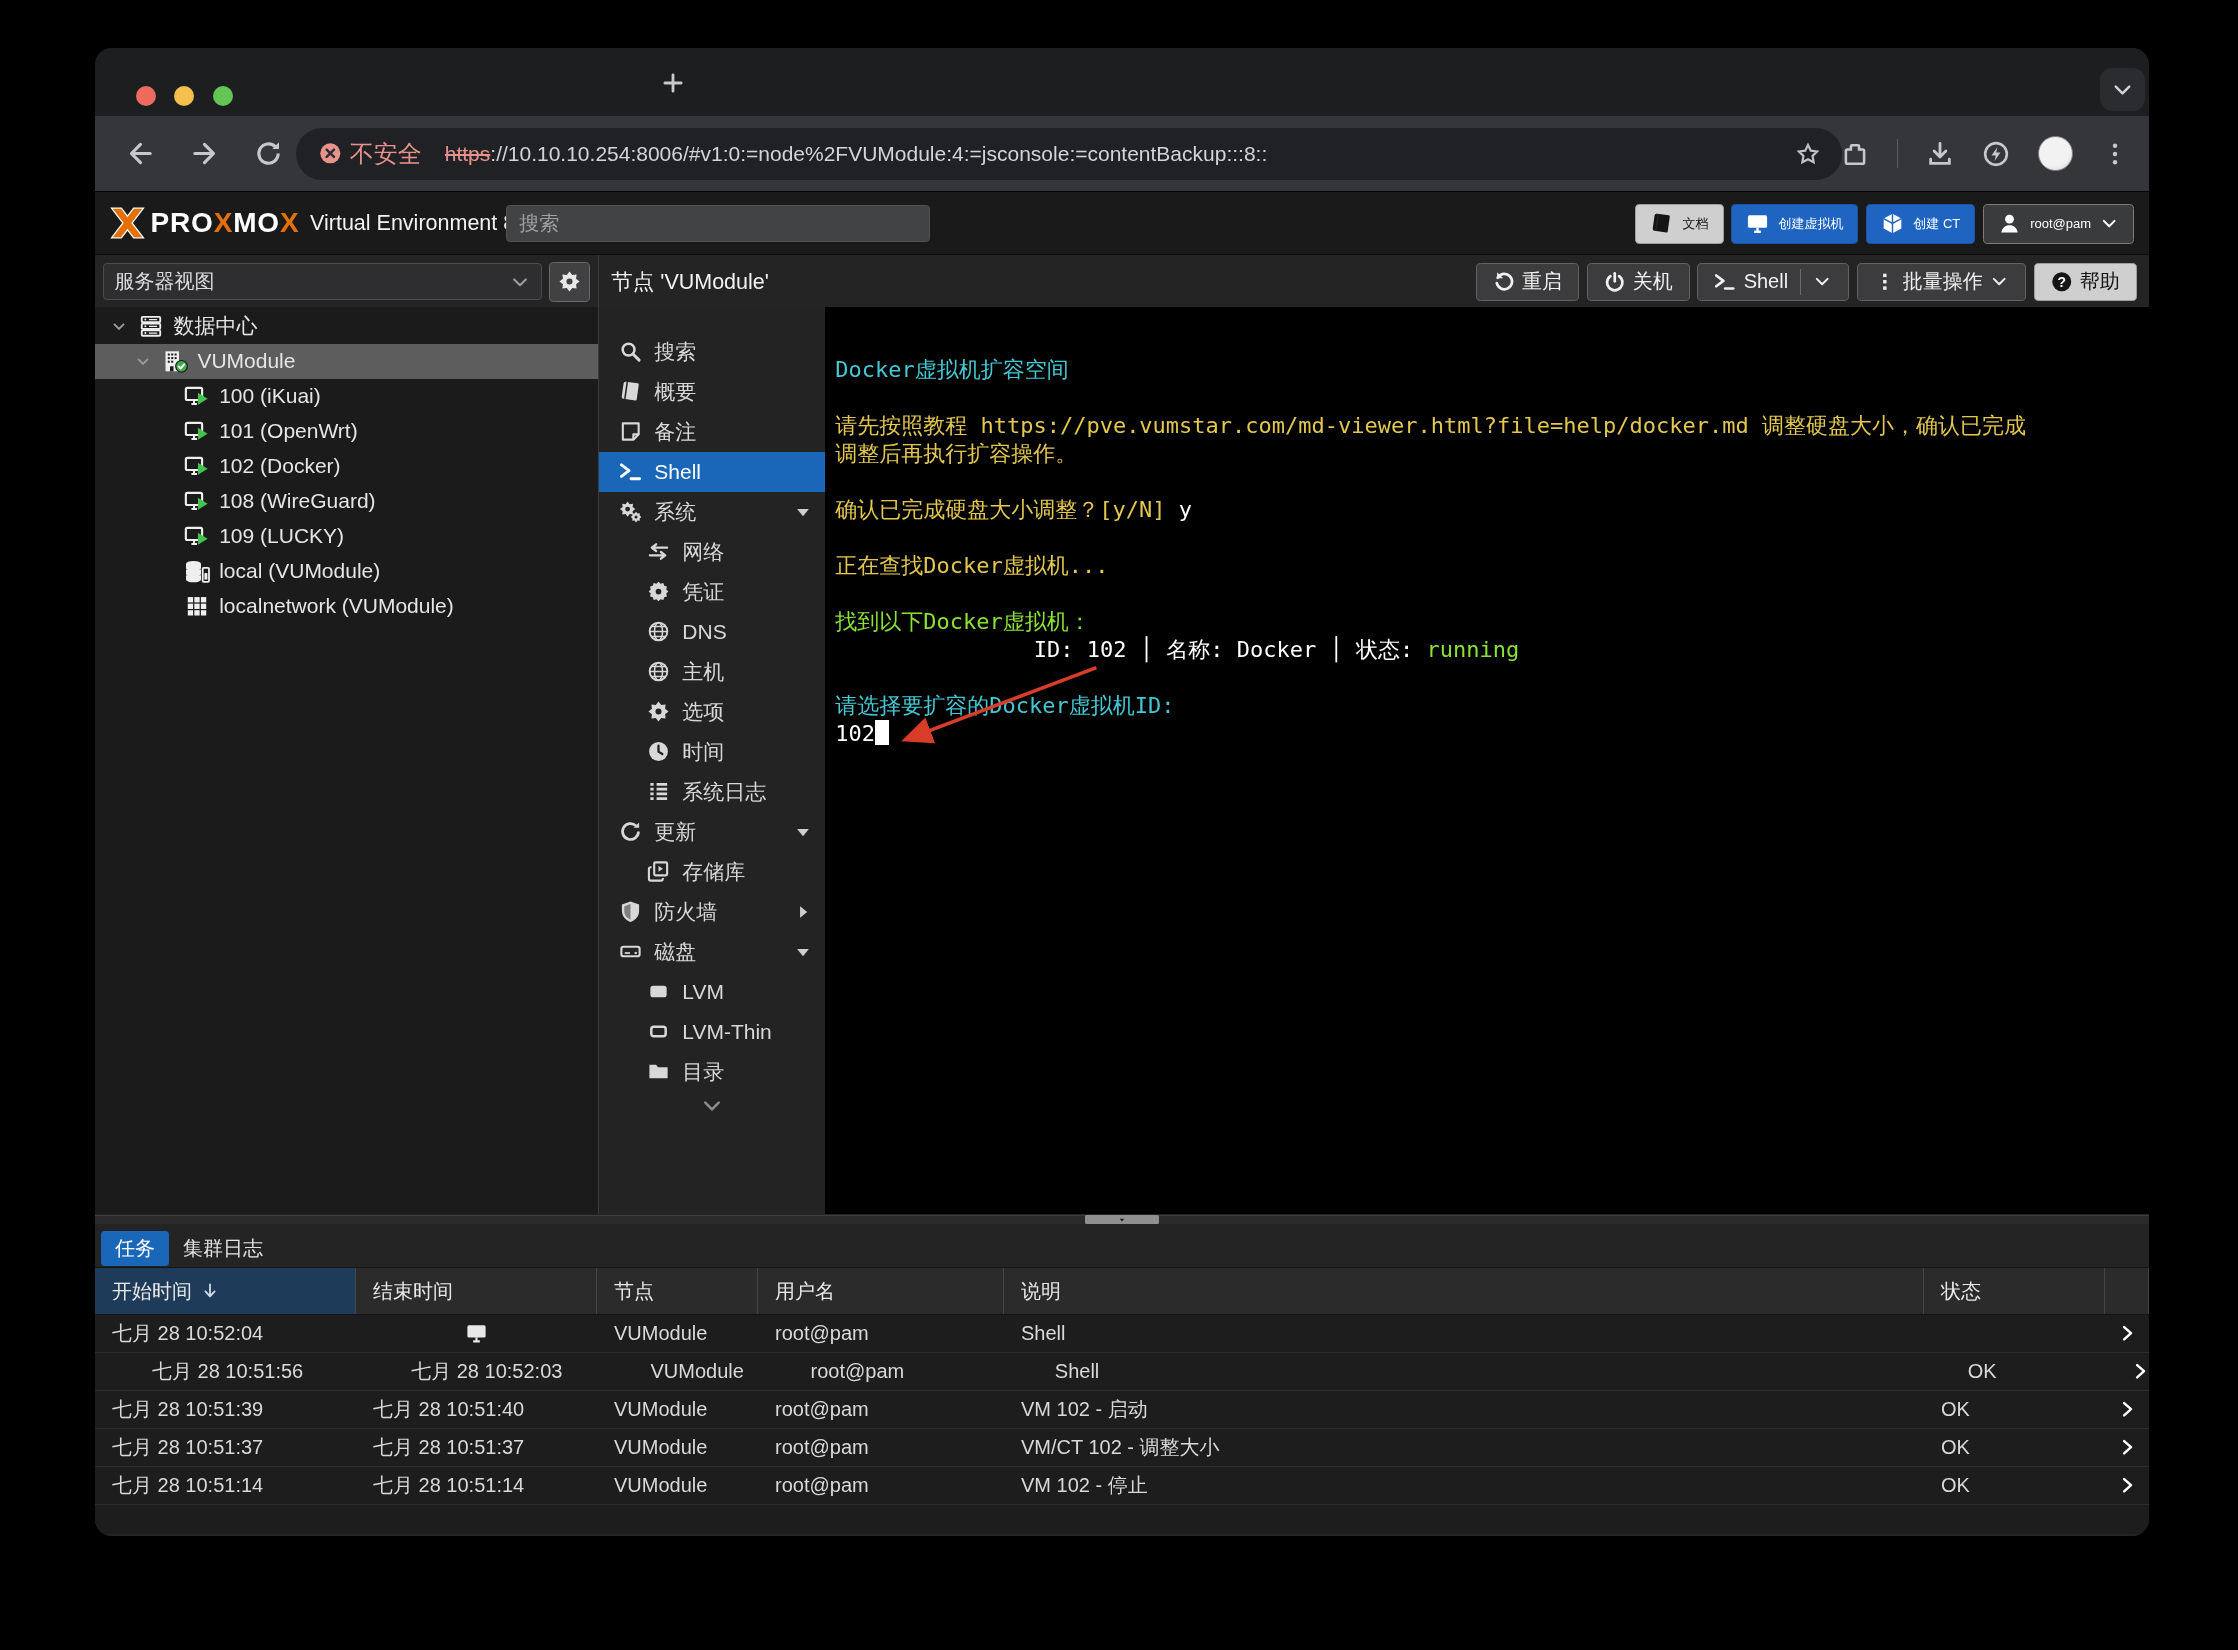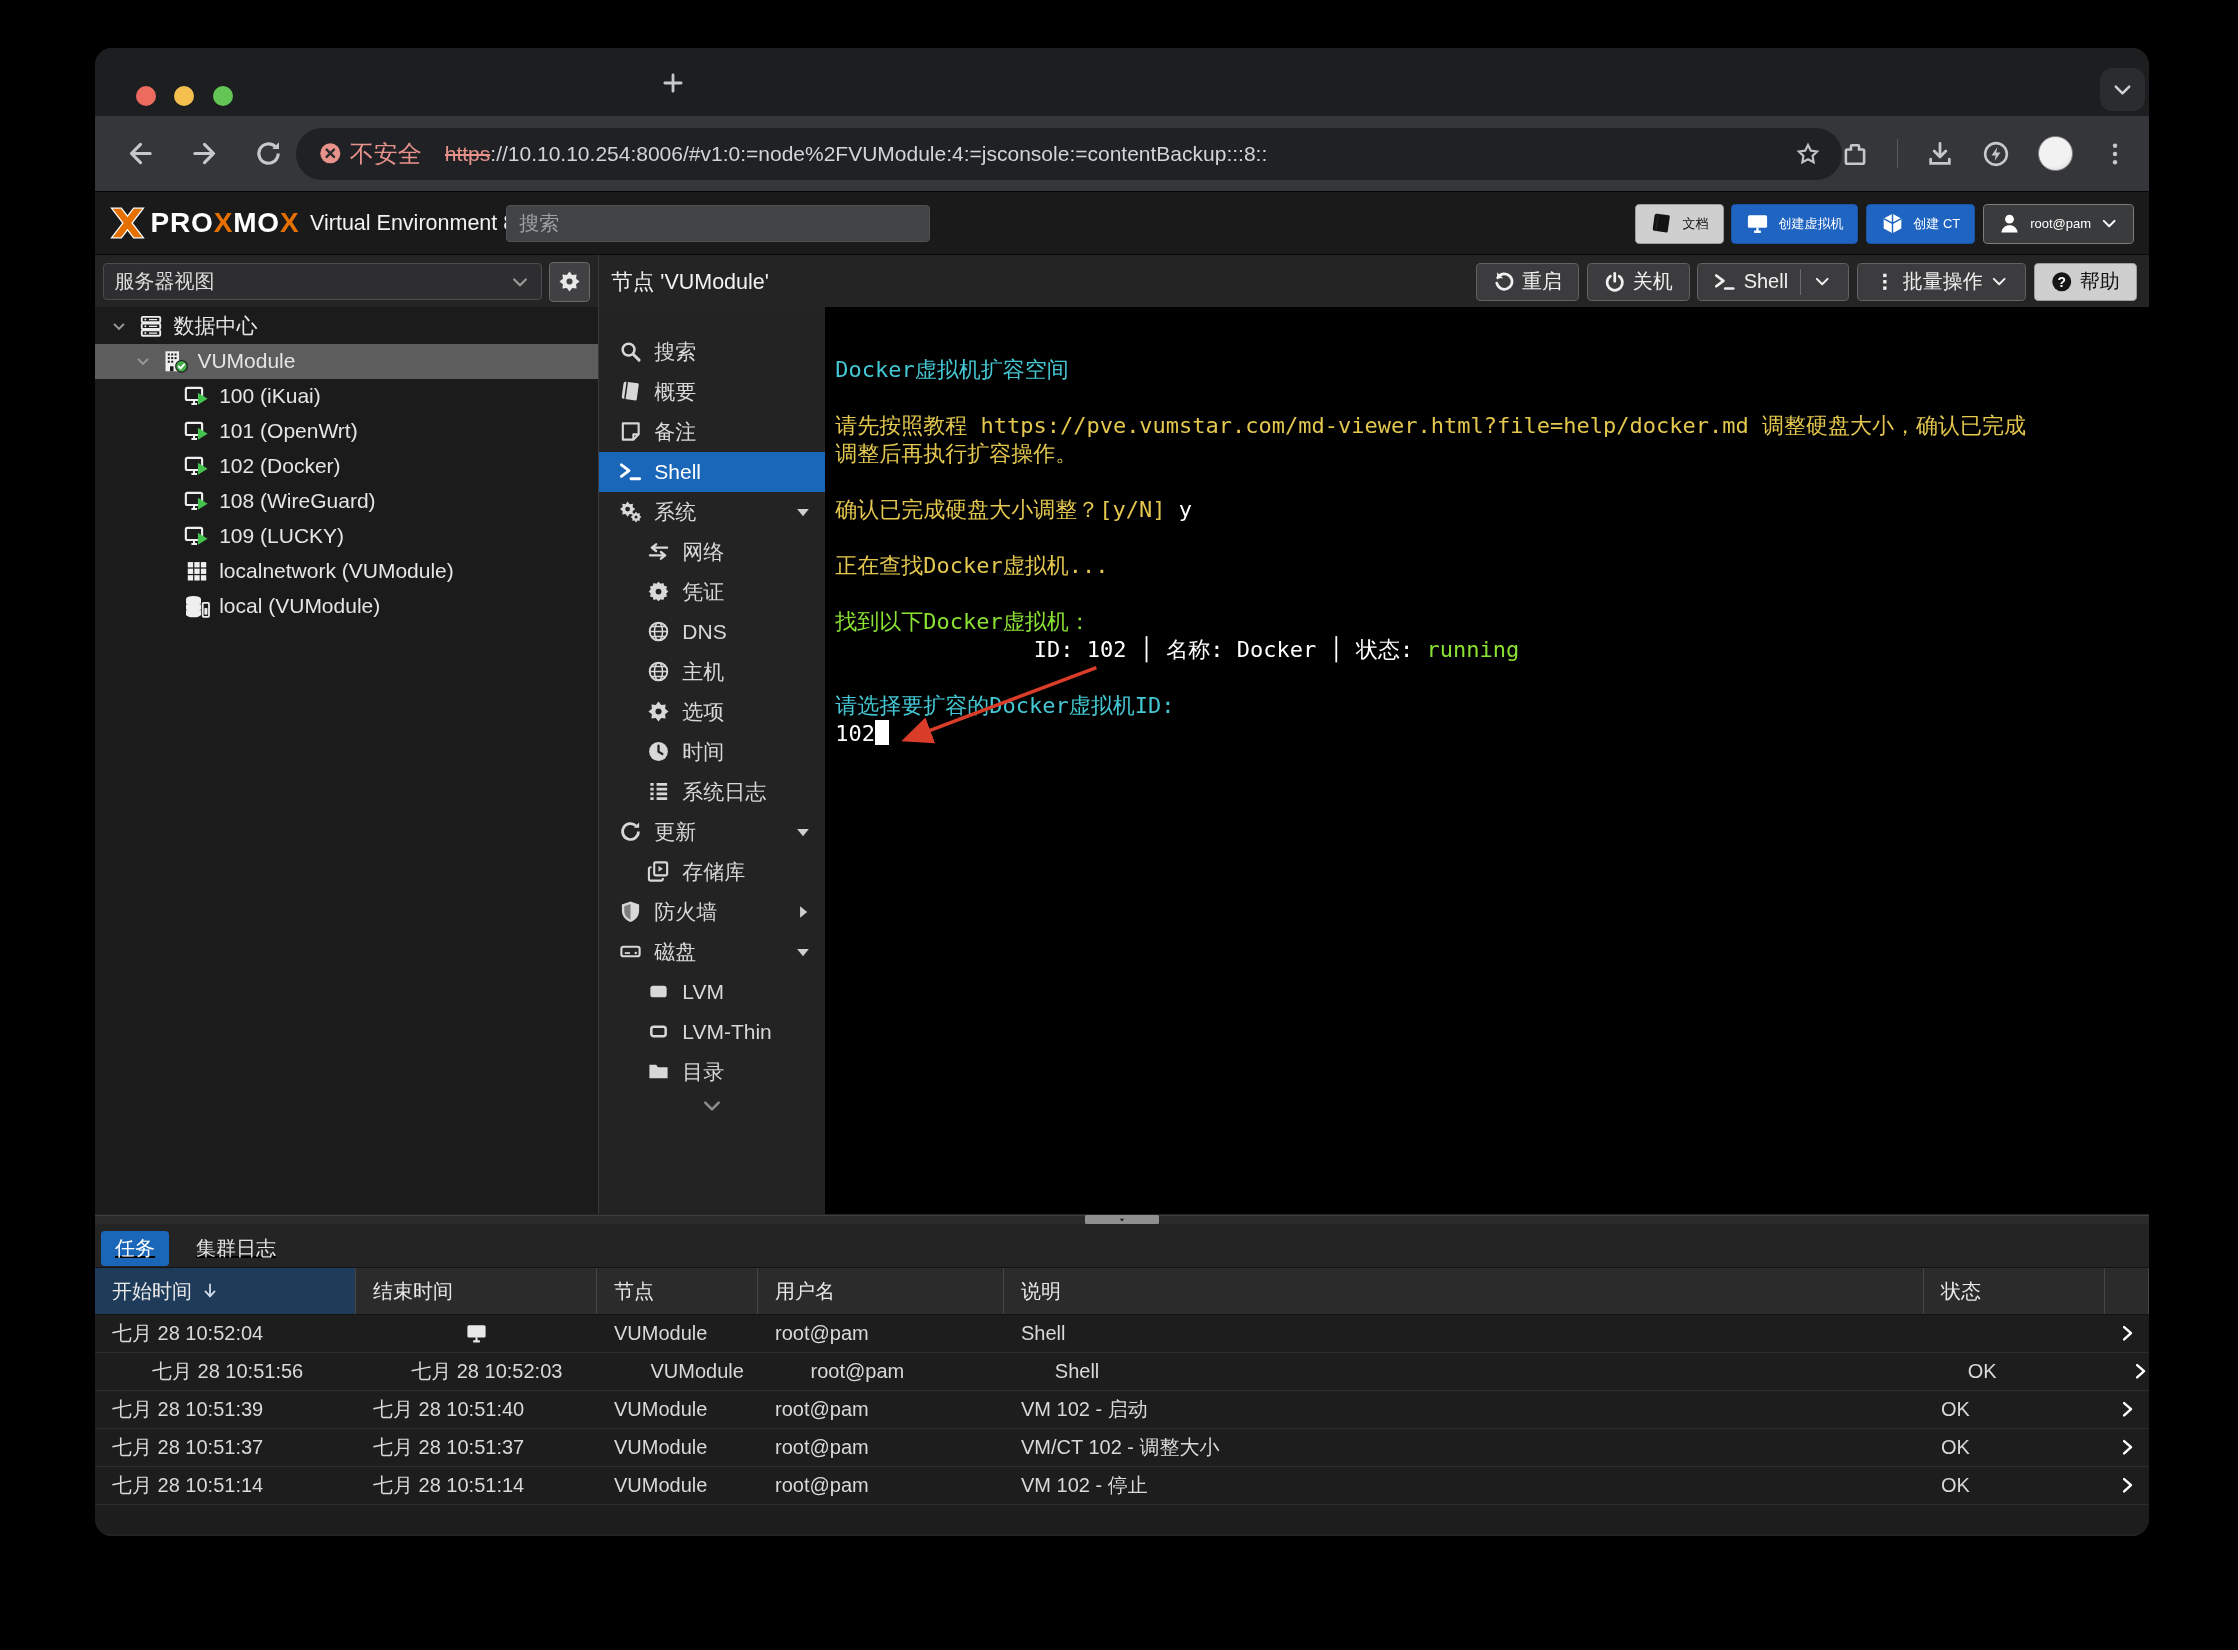--- a/index.html
+++ b/index.html
@@ -103,21 +103,21 @@
   
   .splitter { position:absolute; top:1167px; left:0; width:100%; height:9.2px; background:#2a2a2a;
     border-top:0.8px solid #3e3e3e; }
   .collapse-tab { position:absolute; left:50%; transform:translateX(-50%); top:-0.8px; width:74px;
     height:8.4px; background:#8f8f8f; border-radius:1.5px; display:grid; place-items:center; }
   .collapse-tab .ic { width:14px; height:7.7px; color:#1c1c1c; }
 
   
   .bottompanel { position:absolute; top:1176px; left:0; width:100%; bottom:0; background:#242424;
     overflow:hidden; }
-  .tasktabs { height:43px; display:flex; align-items:center; padding:6.1px 6.1px 0; gap:13px;text-decoration:underline; }
+  .tasktabs { height:43px; display:flex; align-items:center; padding:6.1px 6.1px 0; gap:0; }
   .tasktab { height:35px; padding:0 14px; display:flex; align-items:center; font-size:20px;
     color:#e2e2e2; border-radius:3.8px; }
   .tasktab.active { background:#1a66b8; color:#fff; }
   .taskheader { height:48px; display:flex; background:#2b2b2b; border-top:0.8px solid #141414;
     border-bottom:0.8px solid #141414; font-size:20px; color:#e8e8e8; }
   .hcell { display:flex; align-items:center; padding:0 17px; border-right:0.8px solid #454545; gap:7.7px; }
   .hcell.sorted { background:#1e3c5a; }
   .hcell .ic { width:20px; height:20px; }
   .trow { height:38px; display:flex; align-items:center; border-bottom:0.8px solid #2e2e2e;
     background:#1d1d1d; font-size:20px; color:#d9d9d9; }
@@ -454,50 +454,50 @@
             <svg xmlns="http://www.w3.org/2000/svg" viewBox="0 0 28 24">
               <rect x="2" y="3" width="17.5" height="13" rx="1.6" fill="none" stroke="currentColor" stroke-width="2.3"></rect>
               <path d="M8 20.2h6M10.8 16v4.2" stroke="currentColor" stroke-width="2.2"></path>
               <path d="M15 8.2l10.5 6.4L15 21z" fill="#43c24e"></path>
             </svg>
           </span>
           <span>109 (LUCKY)</span>
         </div>
         <div class="tree-row lvl2">
           <span class="ic node-ic">
+            <svg xmlns="http://www.w3.org/2000/svg" viewBox="0 0 26 24">
+              <g fill="currentColor">
+                <ellipse cx="9.5" cy="4.6" rx="7.5" ry="2.9"></ellipse>
+                <path d="M2 4.6v4.1c0 1.6 3.4 2.9 7.5 2.9s7.5-1.3 7.5-2.9V4.6z"></path>
+                <path d="M2 10.3v4.1c0 1.6 3.4 2.9 7.5 2.9s7.5-1.3 7.5-2.9v-4.1z"></path>
+                <path d="M2 16v4.1C2 21.7 5.4 23 9.5 23s7.5-1.3 7.5-2.9V16z"></path>
+              </g>
+              <rect x="18.7" y="8.5" width="6.3" height="14" rx="1" fill="#1b1b1b" stroke="currentColor" stroke-width="1.8"></rect>
+              <rect x="20.4" y="13.8" width="3" height="6.5" fill="currentColor"></rect>
+            </svg>
+          </span>
+          <span>local (VUModule)</span>
+        </div>
+        <div class="tree-row lvl2">
+          <span class="ic node-ic">
             <svg xmlns="http://www.w3.org/2000/svg" viewBox="0 0 24 24">
               <g fill="currentColor">
                 <rect x="3" y="3" width="5.2" height="5.2"></rect>
                 <rect x="9.4" y="3" width="5.2" height="5.2"></rect>
                 <rect x="15.8" y="3" width="5.2" height="5.2"></rect>
                 <rect x="3" y="9.4" width="5.2" height="5.2"></rect>
                 <rect x="9.4" y="9.4" width="5.2" height="5.2"></rect>
                 <rect x="15.8" y="9.4" width="5.2" height="5.2"></rect>
                 <rect x="3" y="15.8" width="5.2" height="5.2"></rect>
                 <rect x="9.4" y="15.8" width="5.2" height="5.2"></rect>
                 <rect x="15.8" y="15.8" width="5.2" height="5.2"></rect>
               </g>
             </svg>
           </span>
           <span>localnetwork (VUModule)</span>
-        </div>
-        <div class="tree-row lvl2">
-          <span class="ic node-ic">
-            <svg xmlns="http://www.w3.org/2000/svg" viewBox="0 0 26 24">
-              <g fill="currentColor">
-                <ellipse cx="9.5" cy="4.6" rx="7.5" ry="2.9"></ellipse>
-                <path d="M2 4.6v4.1c0 1.6 3.4 2.9 7.5 2.9s7.5-1.3 7.5-2.9V4.6z"></path>
-                <path d="M2 10.3v4.1c0 1.6 3.4 2.9 7.5 2.9s7.5-1.3 7.5-2.9v-4.1z"></path>
-                <path d="M2 16v4.1C2 21.7 5.4 23 9.5 23s7.5-1.3 7.5-2.9V16z"></path>
-              </g>
-              <rect x="18.7" y="8.5" width="6.3" height="14" rx="1" fill="#1b1b1b" stroke="currentColor" stroke-width="1.8"></rect>
-              <rect x="20.4" y="13.8" width="3" height="6.5" fill="currentColor"></rect>
-            </svg>
-          </span>
-          <span>local (VUModule)</span>
         </div>
       </div>
     <div class="menupanel" id="menu-list">
       <div class="menu-item">
           <span class="ic ">
             <svg xmlns="http://www.w3.org/2000/svg" viewBox="0 0 24 24">
               <circle cx="10" cy="10" r="6.2" fill="none" stroke="currentColor" stroke-width="2.6"></circle>
               <path d="M14.8 14.8L21 21" stroke="currentColor" stroke-width="3" stroke-linecap="round"></path>
             </svg>
           </span>

